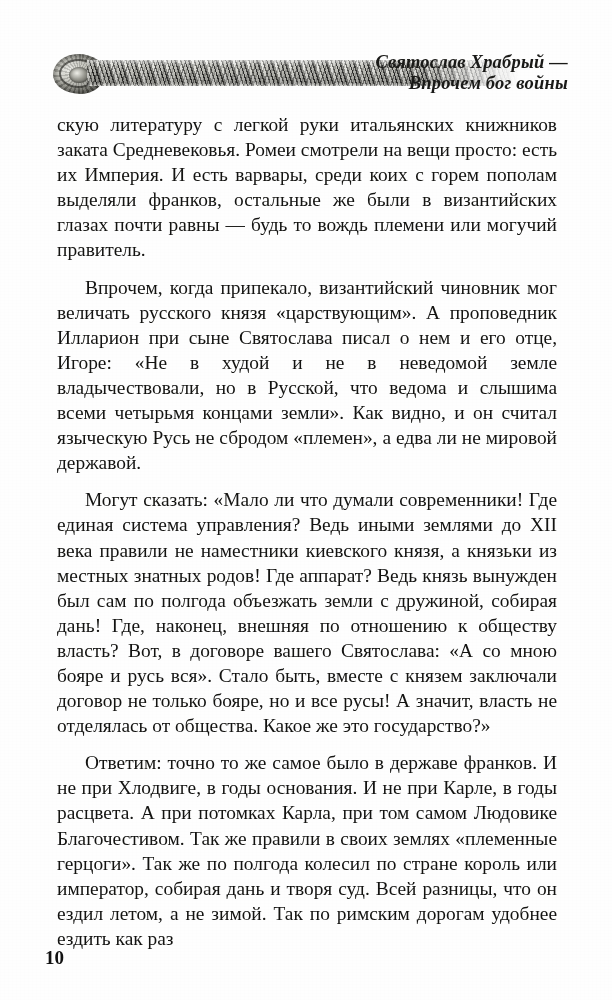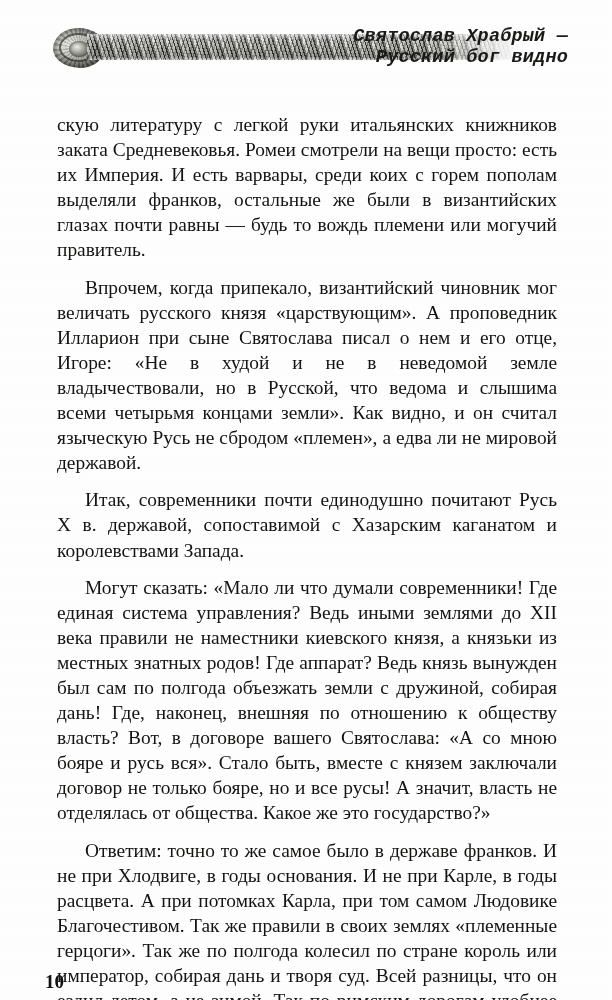--- a/index.html
+++ b/index.html
@@ -31,24 +31,23 @@
     opacity: .35;
     background-image:
       repeating-linear-gradient(0deg, rgba(0,0,0,.012) 0 1px, rgba(255,255,255,0) 1px 3px),
       repeating-linear-gradient(90deg, rgba(0,0,0,.010) 0 1px, rgba(255,255,255,0) 1px 4px);
   }
 
   
   #runhead {
     position: absolute;
     left: 45px;
-    top: 26px;
+    top: 52px;
     width: 523px;
     height: 58px;
-    font-family: Liberation Mono, monospace;
   }
 
   
   .rope {
     position: absolute;
     left: 42px;
     top: 8px;
     width: 432px;
     height: 26px;
     overflow: hidden;
@@ -182,21 +181,20 @@
   #body p.cont { text-indent: 0; }
 
   
   #folio {
     position: absolute;
     left: 45px;
     top: 947px;
     font-size: 19px;
     font-weight: bold;
     color: #111111;
-    margin-top: 24px;
   }
 </style>
 </head>
 <body>
 
 <div id="page">
 
   <div id="runhead">
 
     <div class="medallion">
@@ -208,29 +206,28 @@
 
     <div class="rope">
       <div class="weave"></div>
       <div class="weave2"></div>
       <div class="shade"></div>
       <div class="fade"></div>
     </div>
 
     <div id="title">
       <span class="t1">Святослав Храбрый —</span>
-      <span class="t2">Русский бог видно</span>
+      <span class="t2">Впрочем бог войны</span>
     </div>
 
   </div>
 
   <div id="body">
     <p class="cont">скую литературу с легкой руки итальянских книжников заката Средневековья. Ромеи смотрели на вещи просто: есть их Империя. И есть варвары, среди коих с горем пополам выделяли франков, остальные же были в византийских глазах почти равны — будь то вождь племени или могучий правитель.</p>
     <p>Впрочем, когда припекало, византийский чиновник мог величать русского князя «царствующим». А проповедник Илларион при сыне Святослава писал о нем и его отце, Игоре: «Не в худой и не в неведомой земле владычествовали, но в Русской, что ведома и слышима всеми четырьмя концами земли». Как видно, и он считал языческую Русь не сбродом «племен», а едва ли не мировой державой.</p>
-    <p>Итак, современники почти единодушно почитают Русь X в. державой, сопоставимой с Хазарским каганатом и королевствами Запада.</p>
     <p>Могут сказать: «Мало ли что думали современники! Где единая система управления? Ведь иными землями до XII века правили не наместники киевского князя, а князьки из местных знатных родов! Где аппарат? Ведь князь вынужден был сам по полгода объезжать земли с дружиной, собирая дань! Где, наконец, внешняя по отношению к обществу власть? Вот, в договоре вашего Святослава: «А со мною бояре и русь вся». Стало быть, вместе с князем заключали договор не только бояре, но и все русы! А значит, власть не отделялась от общества. Какое же это государство?»</p>
     <p>Ответим: точно то же самое было в державе франков. И не при Хлодвиге, в годы основания. И не при Карле, в годы расцвета. А при потомках Карла, при том самом Людовике Благочестивом. Так же правили в своих землях «племенные герцоги». Так же по полгода колесил по стране король или император, собирая дань и творя суд. Всей разницы, что он ездил летом, а не зимой. Так по римским дорогам удобнее ездить как раз</p>
   </div>
 
   <div id="folio">10</div>
 
   <div id="grain"></div>
 </div>
 
 </body></html>

